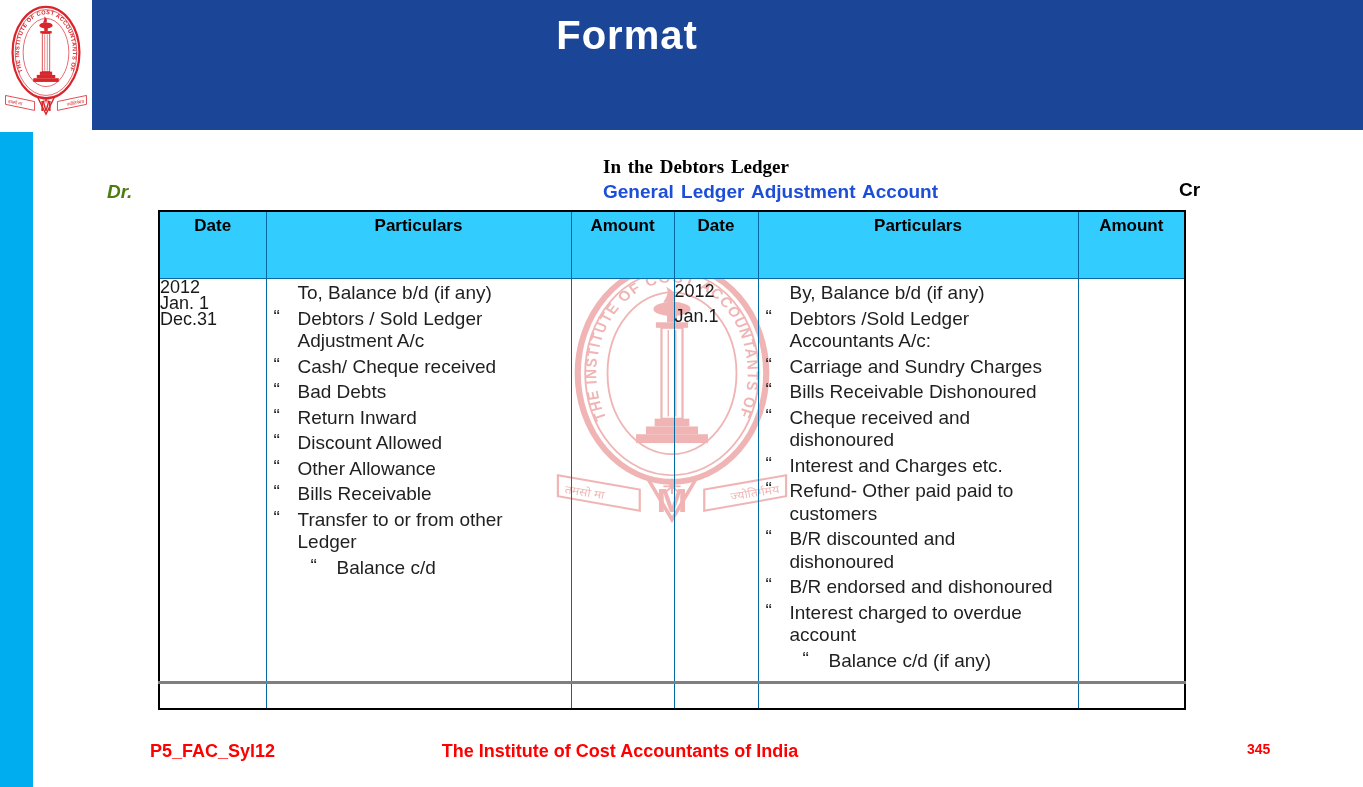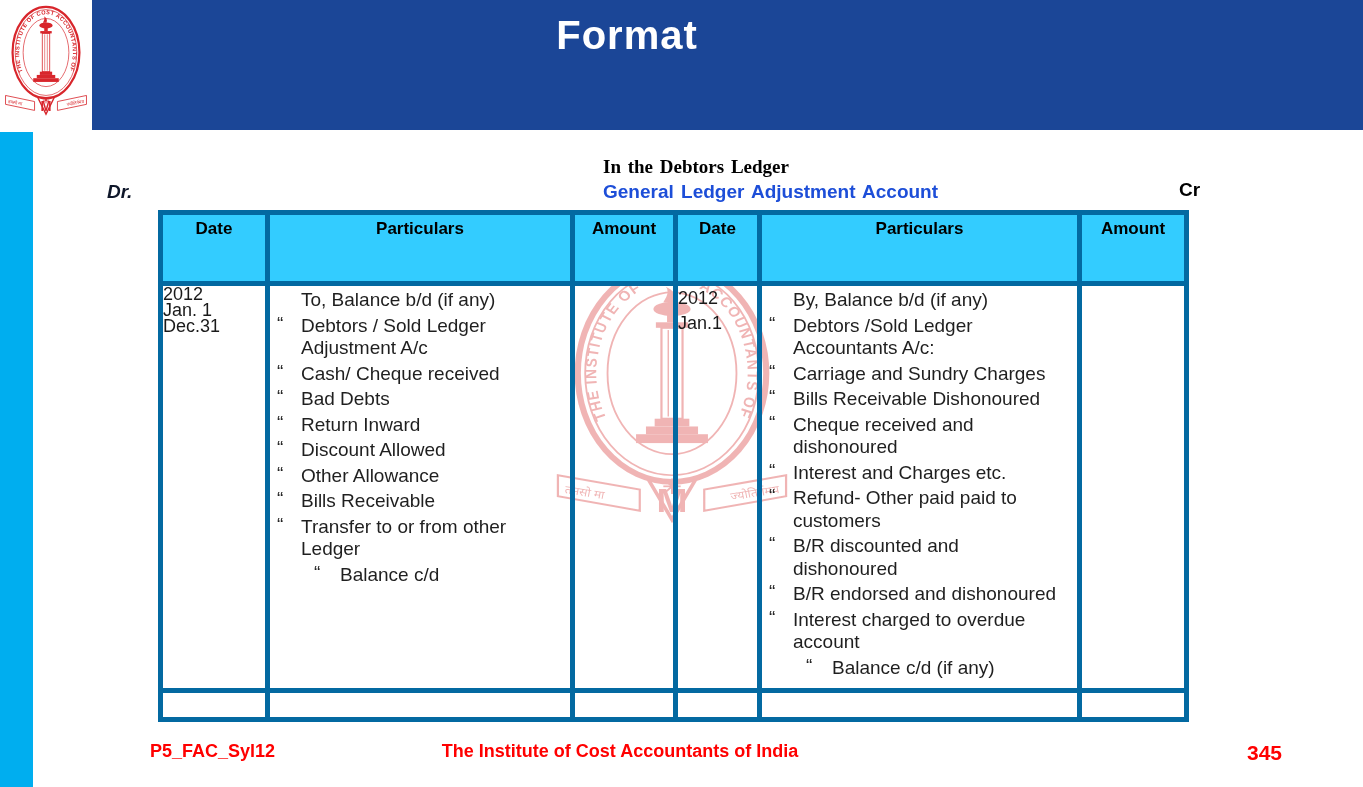--- a/index.html
+++ b/index.html
@@ -16,47 +16,47 @@
   
   .logo-box{position:absolute;left:0;top:0;width:92px;height:121px;background:#ffffff;}
   .logo-small{position:absolute;left:2px;top:4px;width:88px;height:112px;color:#D8262C;}
   
   .side-strip{position:absolute;left:0;top:132px;width:33px;height:655px;background:#00AEEF;}
   
   .watermark{position:absolute;left:548px;top:258px;width:248px;height:266px;color:#DE5B5B;opacity:0.45;z-index:0;}
   
   .heading-line1{position:absolute;left:603px;top:156px;font-size:19px;font-weight:bold;color:#000;word-spacing:2px;font-family:Liberation Serif, serif;}
   .heading-line2{position:absolute;left:603px;top:181px;font-size:19px;font-weight:bold;color:#1d4ed8;word-spacing:2px;}
-  .dr-label{position:absolute;left:107px;top:181px;font-size:19px;font-weight:bold;font-style:italic;color:#0f172a;}
+  .dr-label{position:absolute;left:107px;top:181px;font-size:19px;font-weight:bold;font-style:italic;color:#4d7c0f;}
   .cr-label{position:absolute;left:1179px;top:179px;font-size:19px;font-weight:bold;color:#000;}
   
   table.ledger{
     position:absolute;left:158px;top:210px;z-index:1;
     border-collapse:collapse;table-layout:fixed;background:transparent;
     border:2px solid #000;
   }
-  table.ledger th,table.ledger td{border:5px solid #0369a1;padding:0;vertical-align:top;background:transparent;}
+  table.ledger th,table.ledger td{border:1px solid #0369a1;padding:0;vertical-align:top;background:transparent;}
   tr.head th{
     height:62px;background:#33CCFF;font-size:17px;font-weight:bold;color:#000;
     text-align:center;padding-top:4px;
   }
   tr.bodyrow td{height:402px;border-bottom:3px solid #7f7f7f;}
   tr.emptyrow td{height:24px;}
   td.datecol-l{padding:6px 0 0 13px;font-size:18px;line-height:16px;color:#1a1a1a;}
   td.datecol-r{padding:5px 0 0 9px;font-size:18px;line-height:25px;color:#1a1a1a;}
   td.partcol{padding-top:2px;}
   .entry{position:relative;padding-left:31px;margin-top:3px;font-size:19px;line-height:22.5px;color:#1f1f1f;}
   .entry .q{position:absolute;left:7px;top:-2px;font-size:19px;}
   .entry.deep{padding-left:70px;}
   .entry.deep .q{left:44px;}
   .ln{white-space:nowrap;}
   
   .footer-left{position:absolute;left:150px;top:741px;font-size:18px;font-weight:bold;color:#FF0000;}
   .footer-center{position:absolute;left:300px;top:741px;width:640px;text-align:center;font-size:18px;font-weight:bold;color:#FF0000;}
-  .footer-right{position:absolute;left:1247px;top:741px;font-size:21px;font-weight:bold;color:#FF0000;}
+  .footer-right{position:absolute;left:1247px;top:741px;font-size:14px;font-weight:bold;color:#FF0000;}
   .defs-holder{position:absolute;width:0;height:0;overflow:hidden;}
 </style>
 </head>
 <body>
 
 <svg class="defs-holder" aria-hidden="true">
   <symbol id="icai-emblem" viewBox="0 0 200 240">
     <ellipse cx="100" cy="104" rx="76" ry="98" fill="none" stroke="currentColor" stroke-width="5"></ellipse>
     <ellipse cx="100" cy="104" rx="70" ry="92" fill="none" stroke="currentColor" stroke-width="1.5"></ellipse>
     <ellipse cx="100" cy="104" rx="52" ry="73" fill="none" stroke="currentColor" stroke-width="1.5"></ellipse>

